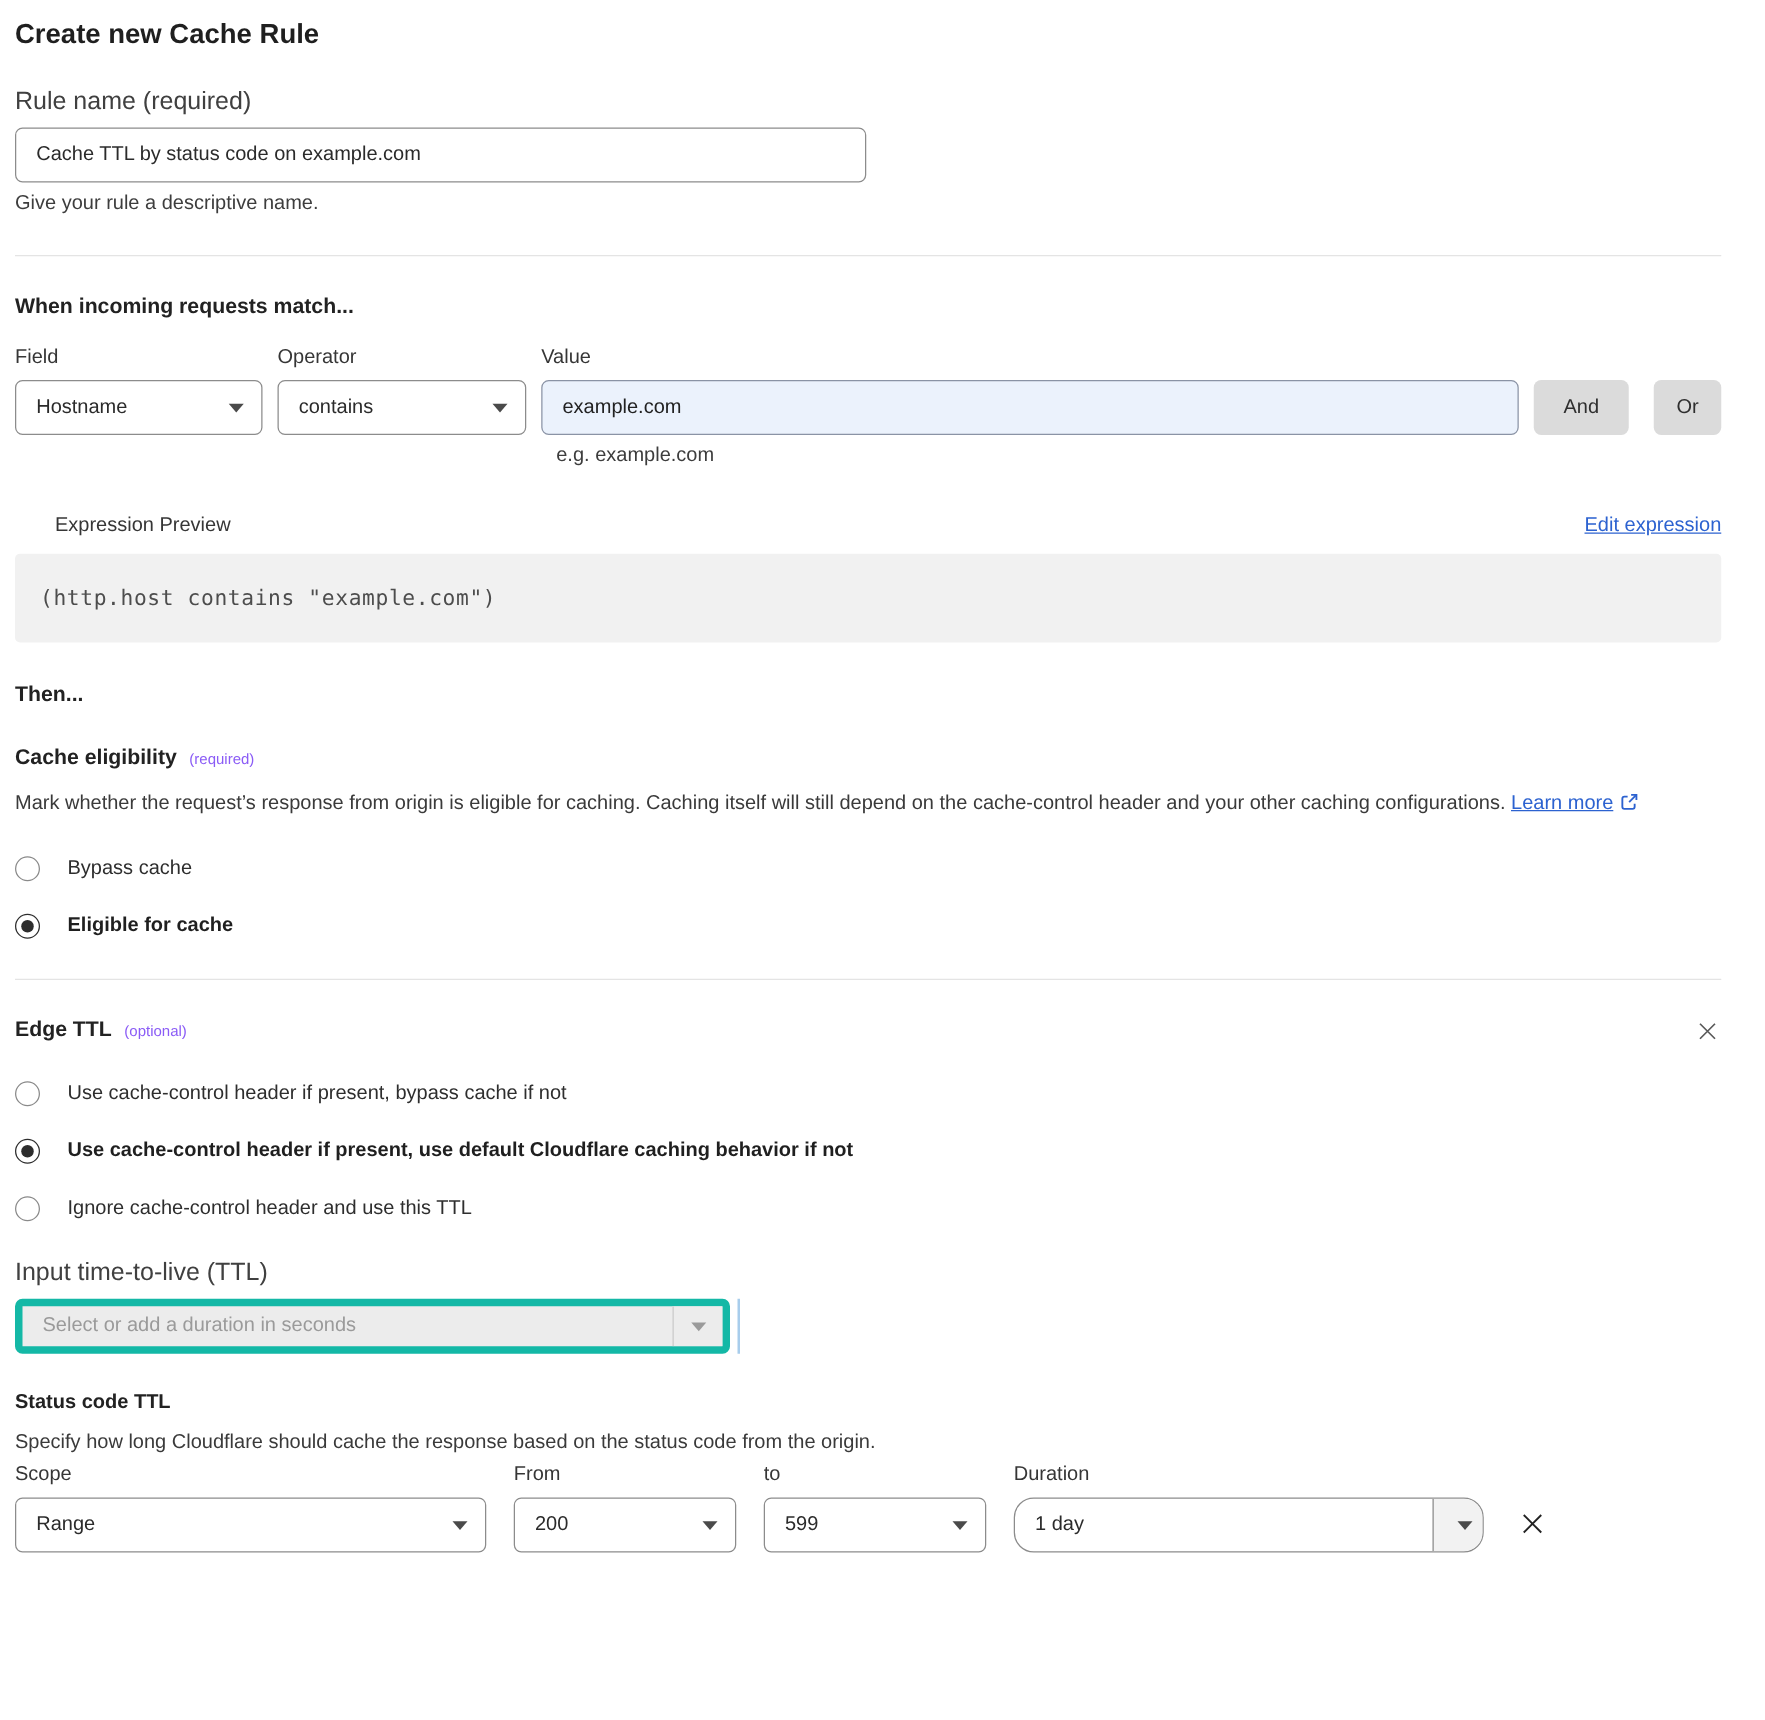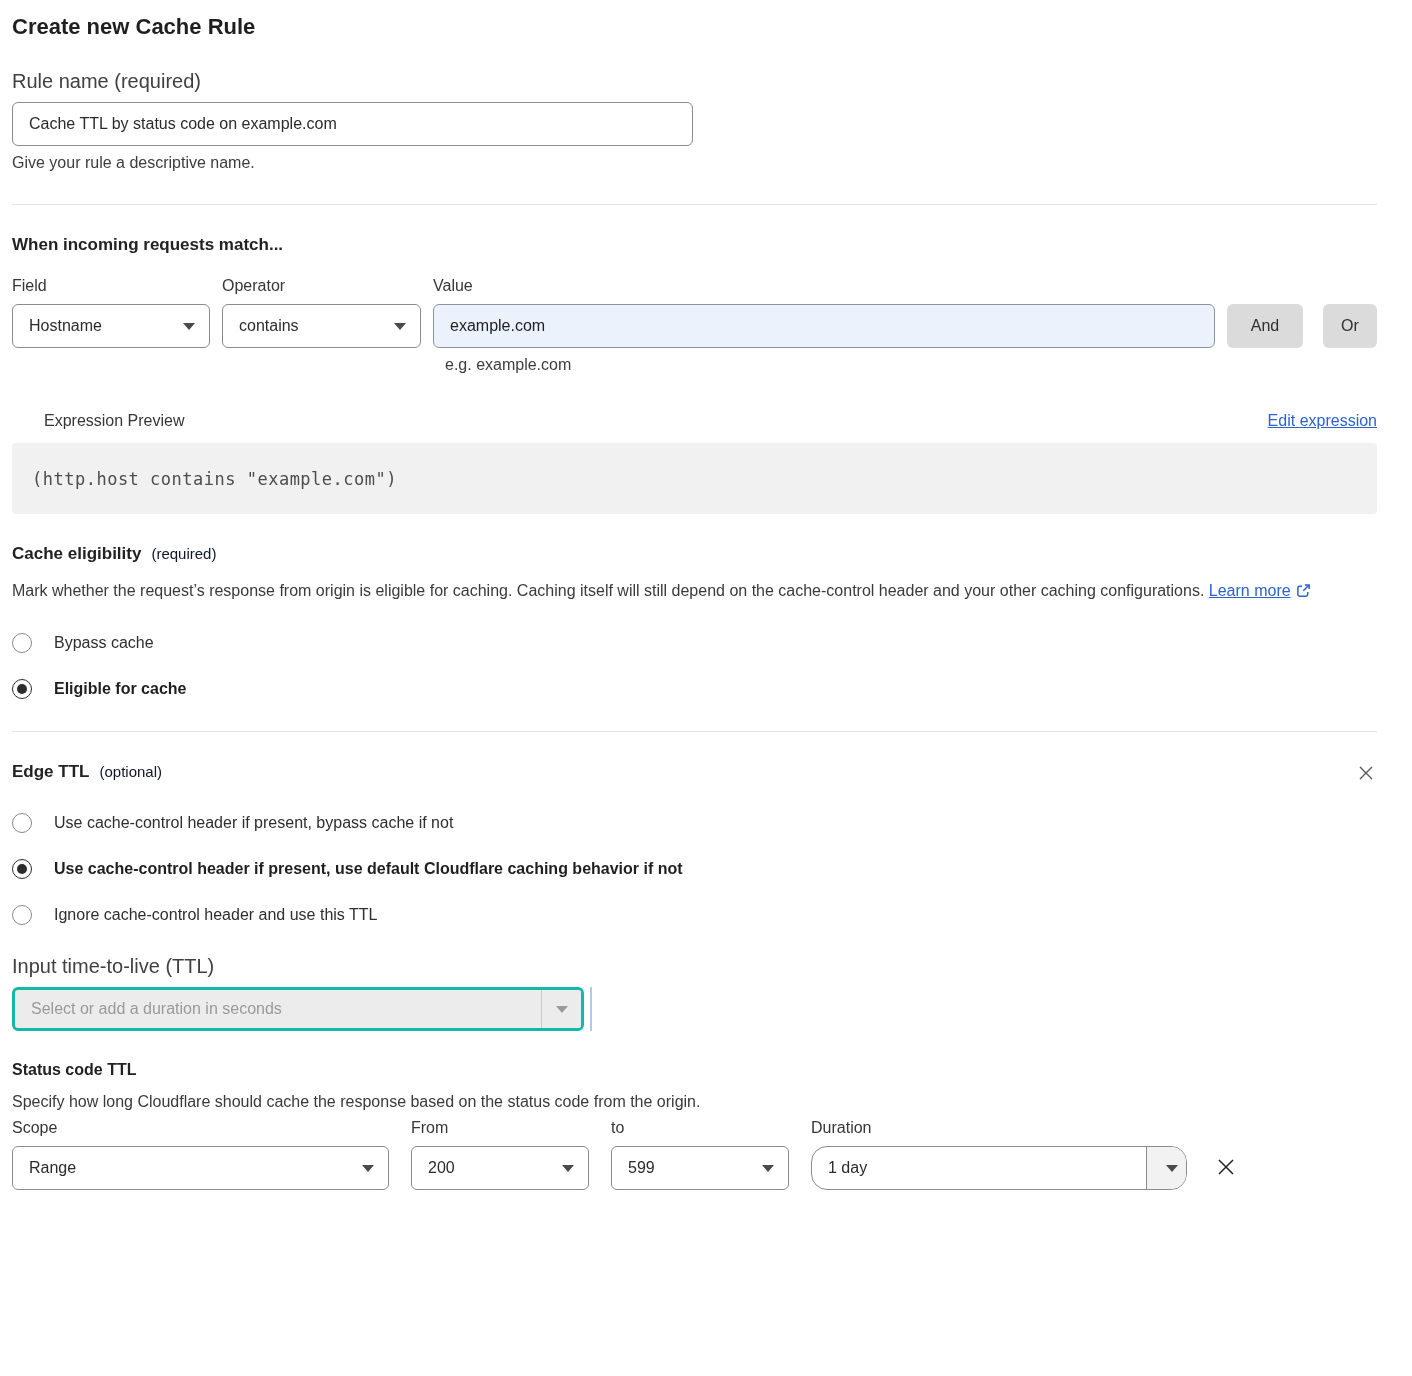--- a/index.html
+++ b/index.html
@@ -149,21 +149,21 @@
   h2.then{font-size:17px; font-weight:700; margin:32px 0 0 0; color:#222;}
   .subhead-row{
     display:flex;
     align-items:baseline;
     justify-content:flex-start;
     margin-top:30px;
   }
   .subhead-row.with-close{justify-content:space-between;}
   .subhead-left{display:flex; align-items:baseline; gap:10px;}
   h3.subhead{font-size:17px; font-weight:700; margin:0; color:#222;}
-  .qualifier{font-size:15px; color:#0f172a;}
+  .qualifier{font-size:12px; color:#8b5cf6;}
   p.desc{
     margin:13px 0 0 0;
     font-size:16px;
     line-height:28px;
     color:#3a3a3a;
   }
   p.desc.narrow{max-width:1100px;}
   p.desc.wide{max-width:1345px;}
   .ext-icon{
     display:inline-block;
@@ -203,21 +203,21 @@
     background:none;border:none;cursor:pointer;
     padding:2px;
     color:#5a5a5a;
     align-self:flex-start;
   }
   
   .combo-row{display:flex; align-items:stretch; margin-top:9px;}
   .combobox{
     width:572px;
     height:44px;
-    border:3px solid #14b8a6;
+    border:6px solid #14b8a6;
     border-radius:6px;
     background:#ececec;
     display:flex;
     align-items:center;
     overflow:hidden;
   }
   .combobox .combo-text{
     flex:1 1 auto;
     padding:0 16px;
     font-size:16px;
@@ -330,20 +330,21 @@
     <div class="eg-helper">e.g. example.com</div>
 
     <div class="expr-head">
       <span class="expr-label">Expression Preview</span>
       <a class="link">Edit expression</a>
     </div>
     <div class="code-box">
       <code>(http.host contains "example.com")</code>
     </div>
 
+    <h2 class="then">Then...</h2>
 
     <div class="subhead-row">
       <div class="subhead-left">
         <h3 class="subhead">Cache eligibility</h3>
         <span class="qualifier">(required)</span>
       </div>
     </div>
     <p class="desc wide"><span>Mark whether the request’s response from origin is eligible for caching. Caching itself will still depend on the cache-control header and your other caching configurations.</span>
       <a class="link">Learn more</a><span class="ext-icon"><svg width="15" height="15" viewBox="0 0 16 16">
             <path d="M6.5 3.5H3.8C2.8 3.5 2 4.3 2 5.3v6.9C2 13.2 2.8 14 3.8 14h6.9c1 0 1.8-.8 1.8-1.8V9.5" fill="none" stroke="currentColor" stroke-width="1.6"></path>

